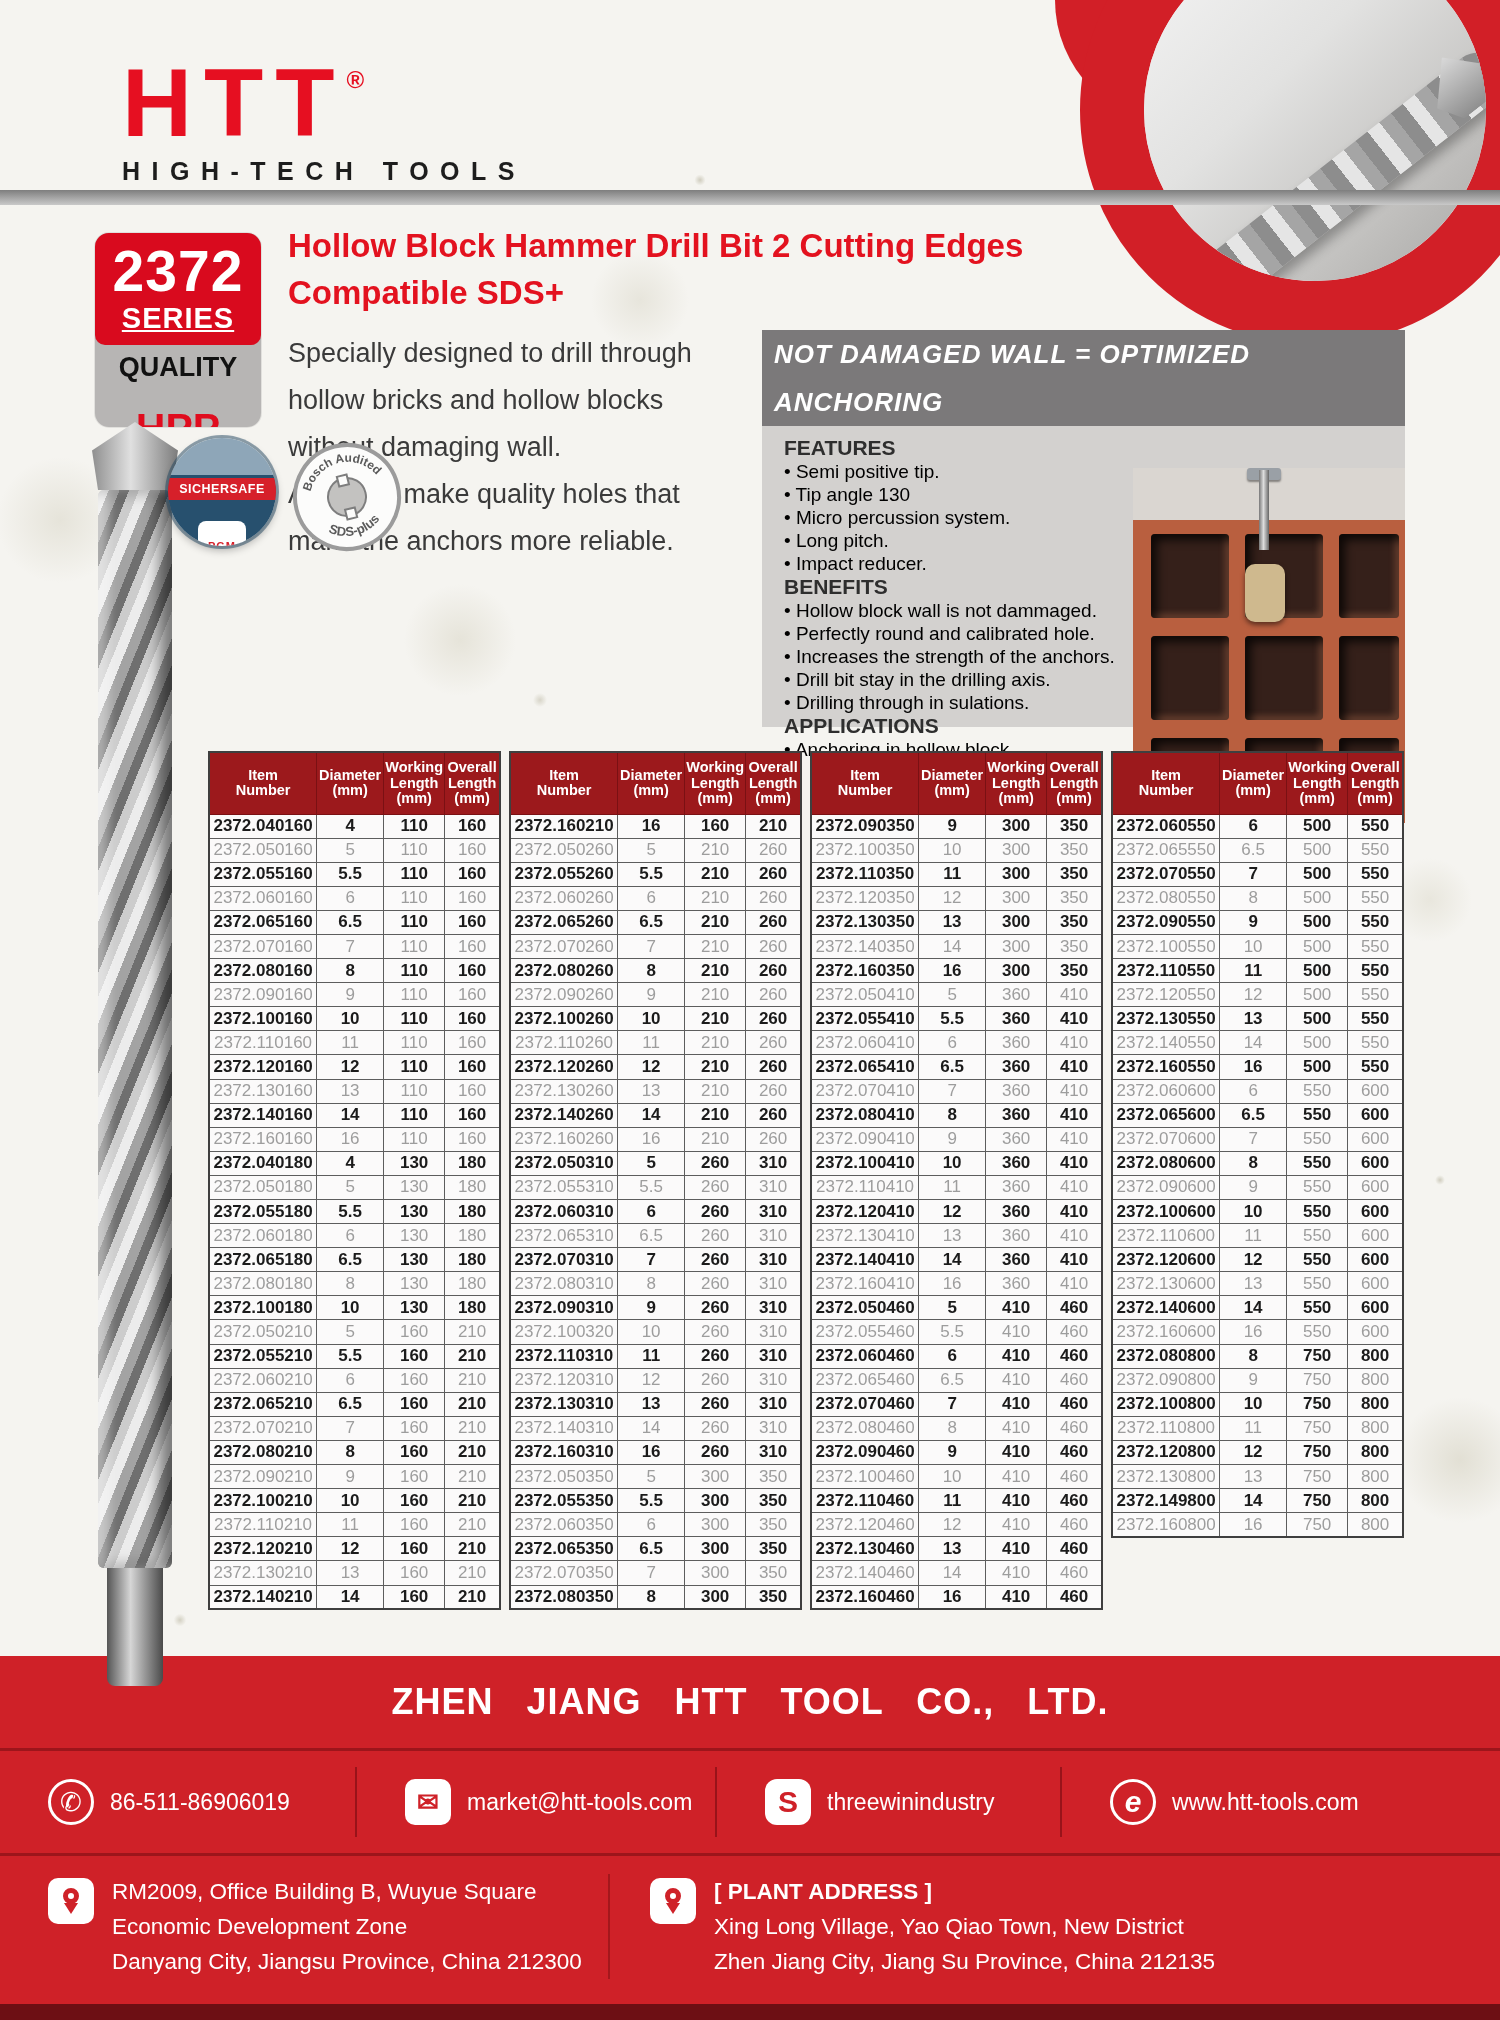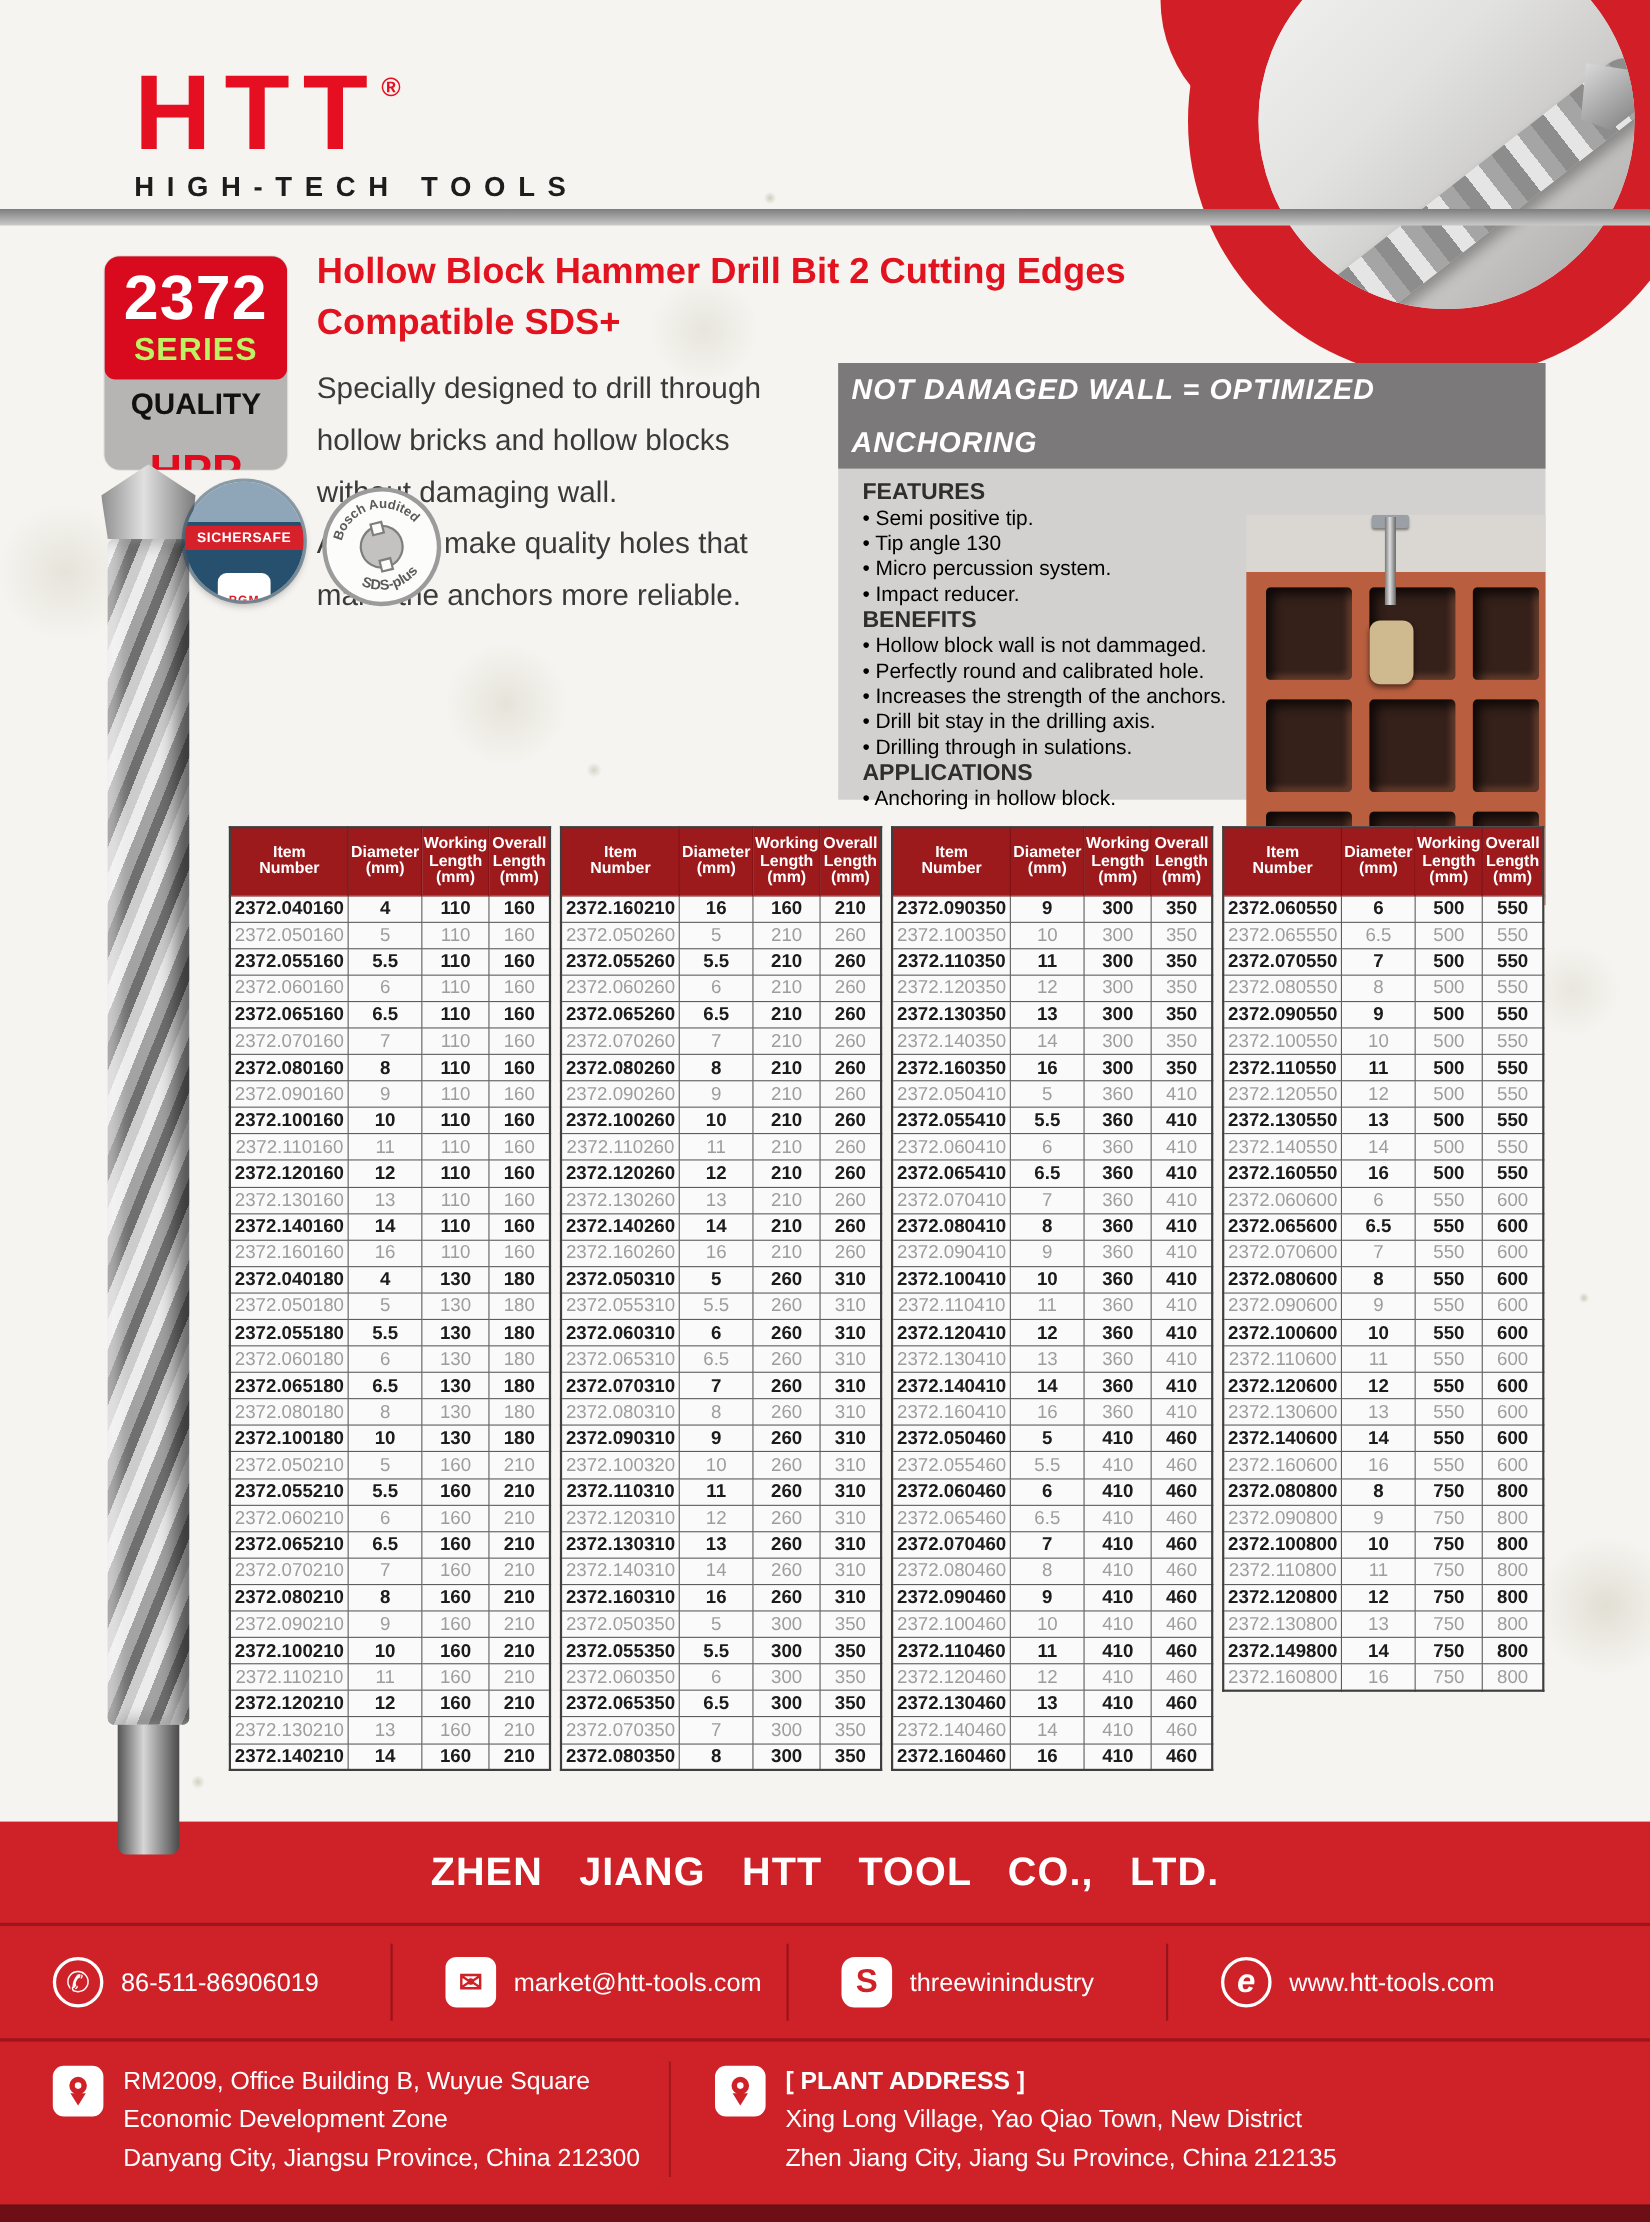--- a/index.html
+++ b/index.html
@@ -40,21 +40,21 @@
     background:repeating-linear-gradient(90deg,#8d8d8d 0 15px,#e5e5e5 15px 30px,#a5a5a5 30px 45px);
     border-radius:26px; box-shadow:0 8px 12px rgba(0,0,0,.3); }
   .hero-bit-tip { position:absolute; width:70px; height:62px; left:282px; top:112px; transform:rotate(-38deg);
     background:linear-gradient(180deg,#d9d9d9,#8f8f8f); clip-path:polygon(50% 0,100% 60%,78% 100%,22% 100%,0 60%); }
 
   
   .series-badge { position:absolute; left:95px; top:233px; width:166px; height:194px; border-radius:14px;
     overflow:hidden; background:#b7b5b4; box-shadow:0 0 0 1px rgba(0,0,0,.08); }
   .sb-top { background:#d90a1e; height:112px; text-align:center; padding-top:8px; border-radius:0 0 10px 10px; }
   .sb-num { color:#fff; font-size:57px; font-weight:700; line-height:60px; letter-spacing:1px; }
-  .sb-series { color:#bef264; font-size:29px; font-weight:700; line-height:34px; letter-spacing:1px; }
+  .sb-series { color:#ffffff; font-size:29px; font-weight:700; line-height:34px; letter-spacing:1px;text-decoration:underline; }
   .sb-quality { color:#111; font-size:27px; font-weight:700; text-align:center; line-height:40px; margin-top:2px; }
   .sb-grade { color:#e00c1e; font-size:41px; font-weight:900; text-align:center; line-height:38px;margin-top:22px; }
 
   
   .title { position:absolute; left:288px; top:222px; color:#e3121f; font-size:33px; font-weight:700; line-height:47px; }
   .desc { position:absolute; left:288px; top:330px; width:470px; font-size:27px; color:#3a3a3a; line-height:47px; }
 
   
   .info-box { position:absolute; left:762px; top:330px; width:643px; height:397px; background:#d3d1cf; }
   .ib-header { background:#7b797a; color:#fff; font-size:26px; font-weight:700; font-style:italic;
@@ -185,20 +185,21 @@
 
   <div class="info-box">
     <div class="ib-header">NOT DAMAGED WALL = OPTIMIZED ANCHORING</div>
     <div class="ib-body">
       <div id="info-list">
           <div class="ib-head">FEATURES</div>
           <ul class="ib-ul">
             <li class="ib-li">Semi positive tip.</li>
             <li class="ib-li">Tip angle 130</li>
             <li class="ib-li">Micro percussion system.</li>
+            <li class="ib-li">Long pitch.</li>
             <li class="ib-li">Impact reducer.</li>
           </ul>
           <div class="ib-head">BENEFITS</div>
           <ul class="ib-ul">
             <li class="ib-li">Hollow block wall is not dammaged.</li>
             <li class="ib-li">Perfectly round and calibrated hole.</li>
             <li class="ib-li">Increases the strength of the anchors.</li>
             <li class="ib-li">Drill bit stay in the drilling axis.</li>
             <li class="ib-li">Drilling through in sulations.</li>
           </ul>

